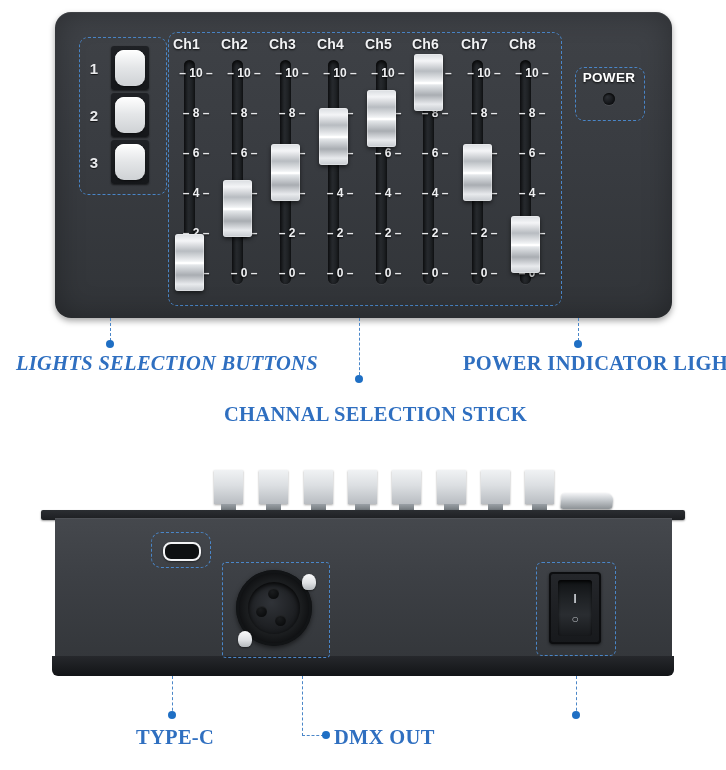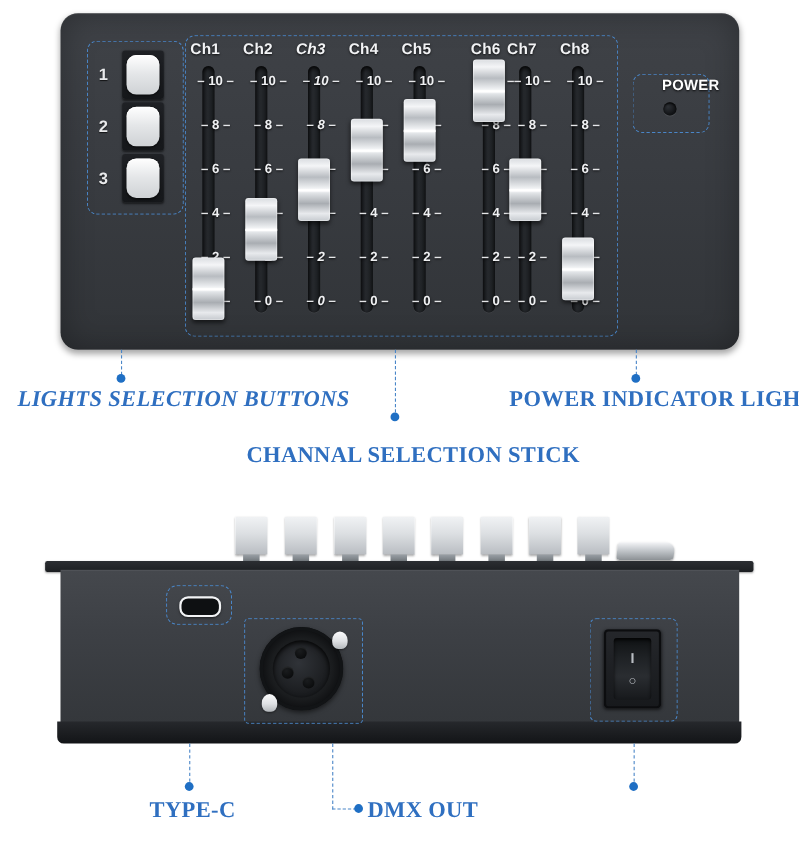--- a/index.html
+++ b/index.html
@@ -219,21 +219,21 @@
           <div class="ticks">
             <div class="tick" style="top: 8px;"><span class="d">–</span> 10 <span class="d">–</span></div>
             <div class="tick" style="top: 48px;"><span class="d">–</span> 8 <span class="d">–</span></div>
             <div class="tick" style="top: 88px;"><span class="d">–</span> 6 <span class="d">–</span></div>
             <div class="tick" style="top: 128px;"><span class="d">–</span> 4 <span class="d">–</span></div>
             <div class="tick" style="top: 168px;"><span class="d">–</span> 2 <span class="d">–</span></div>
             <div class="tick" style="top: 208px;"><span class="d">–</span> 0 <span class="d">–</span></div>
           </div>
           <div class="knob" style="top: 142px;"></div>
         </div>
-        <div class="chan" style="left: 214px; top: 26px; font-style: italic;">
+        <div class="chan" style="left: 214px; top: 26px;">
           <div class="clabel">Ch3</div>
           <div class="slot"></div>
           <div class="ticks">
             <div class="tick" style="top: 8px;"><span class="d">–</span> 10 <span class="d">–</span></div>
             <div class="tick" style="top: 48px;"><span class="d">–</span> 8 <span class="d">–</span></div>
             <div class="tick" style="top: 88px;"><span class="d">–</span> 6 <span class="d">–</span></div>
             <div class="tick" style="top: 128px;"><span class="d">–</span> 4 <span class="d">–</span></div>
             <div class="tick" style="top: 168px;"><span class="d">–</span> 2 <span class="d">–</span></div>
             <div class="tick" style="top: 208px;"><span class="d">–</span> 0 <span class="d">–</span></div>
           </div>
@@ -258,21 +258,21 @@
           <div class="ticks">
             <div class="tick" style="top: 8px;"><span class="d">–</span> 10 <span class="d">–</span></div>
             <div class="tick" style="top: 48px;"><span class="d">–</span> 8 <span class="d">–</span></div>
             <div class="tick" style="top: 88px;"><span class="d">–</span> 6 <span class="d">–</span></div>
             <div class="tick" style="top: 128px;"><span class="d">–</span> 4 <span class="d">–</span></div>
             <div class="tick" style="top: 168px;"><span class="d">–</span> 2 <span class="d">–</span></div>
             <div class="tick" style="top: 208px;"><span class="d">–</span> 0 <span class="d">–</span></div>
           </div>
           <div class="knob" style="top: 52px;"></div>
         </div>
-        <div class="chan" style="left: 373px; top: 26px;">
+        <div class="chan" style="left: 357px; top: 26px;">
           <div class="clabel">Ch6</div>
           <div class="slot"></div>
           <div class="ticks">
             <div class="tick" style="top: 8px;"><span class="d">–</span> 10 <span class="d">–</span></div>
             <div class="tick" style="top: 48px;"><span class="d">–</span> 8 <span class="d">–</span></div>
             <div class="tick" style="top: 88px;"><span class="d">–</span> 6 <span class="d">–</span></div>
             <div class="tick" style="top: 128px;"><span class="d">–</span> 4 <span class="d">–</span></div>
             <div class="tick" style="top: 168px;"><span class="d">–</span> 2 <span class="d">–</span></div>
             <div class="tick" style="top: 208px;"><span class="d">–</span> 0 <span class="d">–</span></div>
           </div>
@@ -300,21 +300,21 @@
             <div class="tick" style="top: 88px;"><span class="d">–</span> 6 <span class="d">–</span></div>
             <div class="tick" style="top: 128px;"><span class="d">–</span> 4 <span class="d">–</span></div>
             <div class="tick" style="top: 168px;"><span class="d">–</span> 2 <span class="d">–</span></div>
             <div class="tick" style="top: 208px;"><span class="d">–</span> 0 <span class="d">–</span></div>
           </div>
           <div class="knob" style="top: 178px;"></div>
         </div>
       </div>
 
     <div class="dash pwr-group"></div>
-    <div class="pwr-text" style="left:520px;top:58px;margin-left:19px;">POWER</div>
+    <div class="pwr-text" style="left:520px;top:58px;">POWER</div>
     <div class="pwr-led" style="left:548px;top:81px;"></div>
   </div>
 
   <div class="lead" style="left:110px;top:318px;height:28px;"></div>
   <div class="dot" style="left:106px;top:340px;"></div>
   <div class="callout" style="left:16px;top:352px;font-style:italic;">LIGHTS SELECTION BUTTONS</div>
 
   <div class="lead" style="left:359px;top:318px;height:62px;"></div>
   <div class="dot" style="left:355px;top:375px;"></div>
   <div class="callout" style="left:224px;top:403px;">CHANNAL SELECTION STICK</div>

